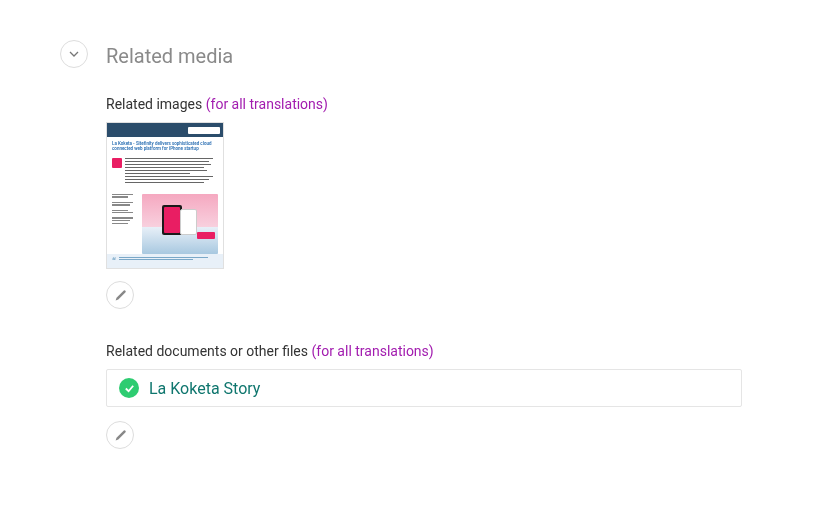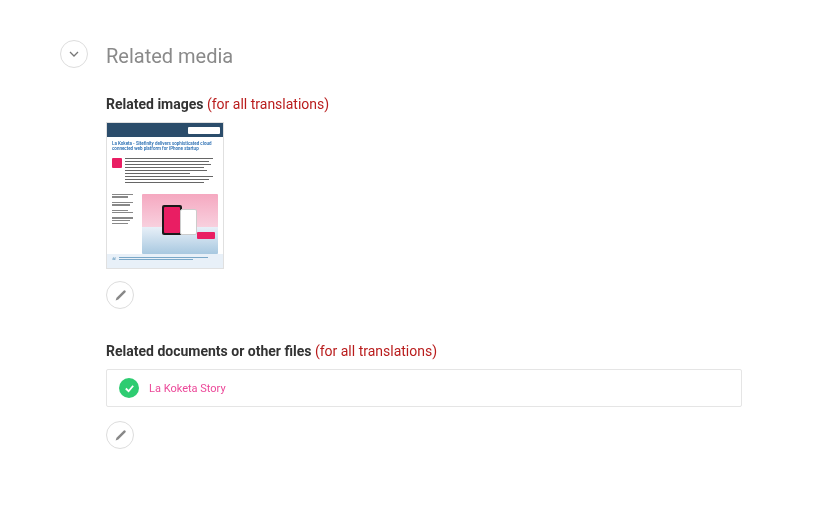--- a/index.html
+++ b/index.html
@@ -37,24 +37,24 @@
     }
     .content {
       margin-left: 46px;
     }
     .subsection-header {
       font-size: 14px;
       margin-bottom: 10px;
       color: #333;
     }
     .subsection-header b {
-      font-weight: 700;
+      font-weight: 400;
     }
     .subsection-header .aux {
-      color: #b91c1c;
+      color: #a21caf;
       font-weight: 400;
     }
     .thumbnail {
       width: 118px;
       height: 147px;
       border: 1px solid #e0e0e0;
       background: #fff;
       overflow: hidden;
       position: relative;
       margin-bottom: 12px;
@@ -233,22 +233,22 @@
       height: 20px;
       border-radius: 50%;
       background: #2ecc71;
       display: flex;
       align-items: center;
       justify-content: center;
       flex-shrink: 0;
     }
     .check-circle svg { width: 11px; height: 11px; stroke: #fff; }
     .doc-title {
-      font-size: 11px;
-      color: #ec4899;
+      font-size: 16px;
+      color: #0f766e;
     }
   </style>
 </head>
 <body>
 
 <div class="section-header">
   <button class="collapse-btn">
     <svg viewBox="0 0 10 10">
         <path d="M1 3 L5 7 L9 3" fill="none" stroke="#777" stroke-width="1.3"></path>
       </svg>

